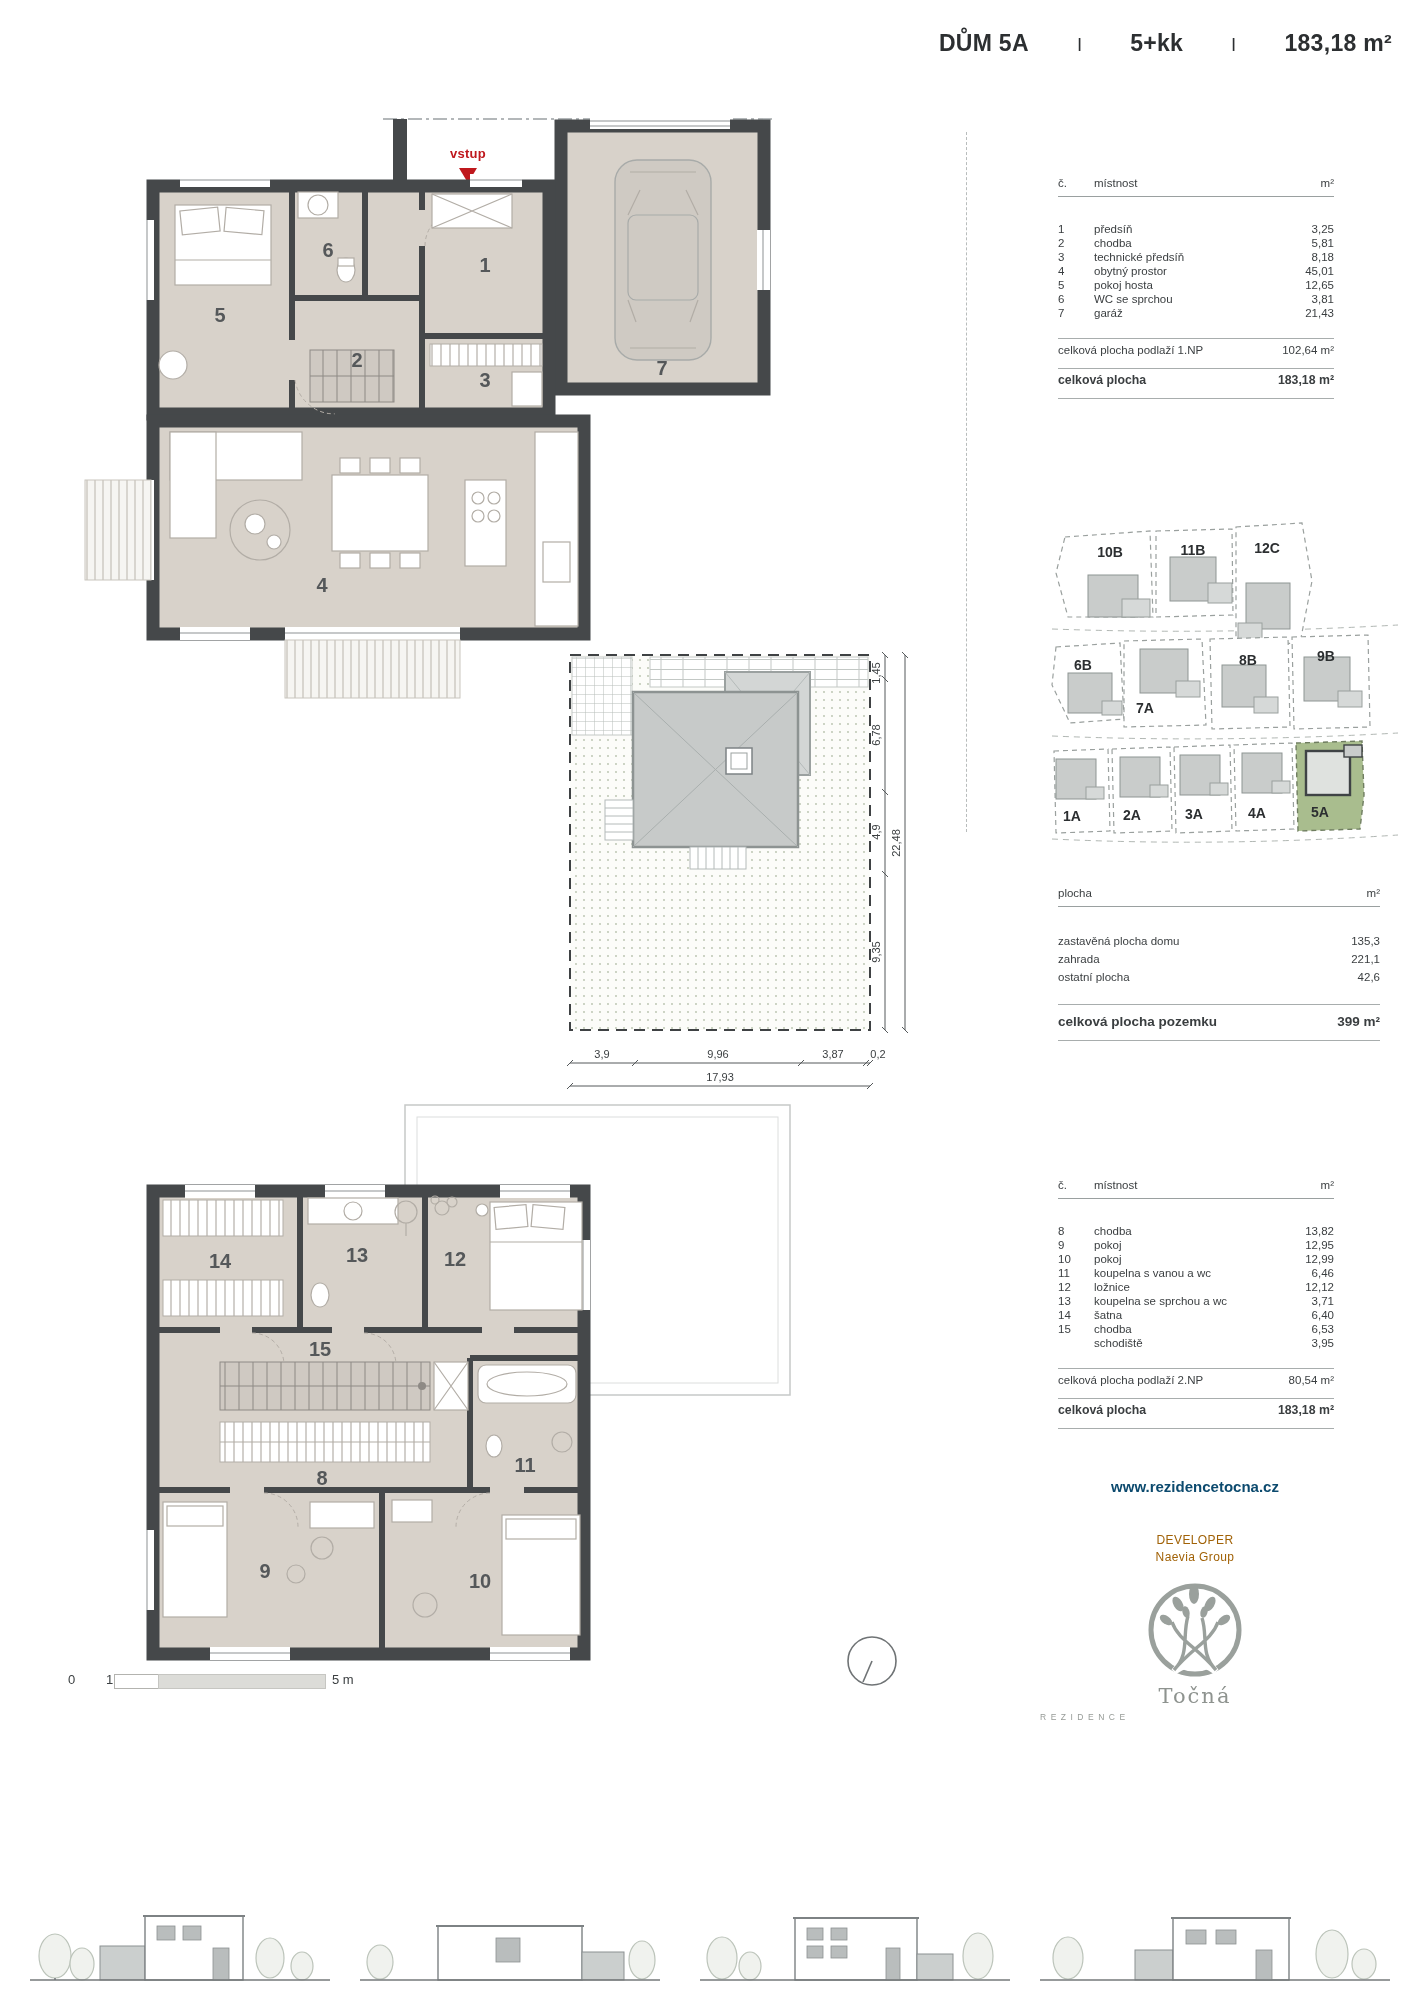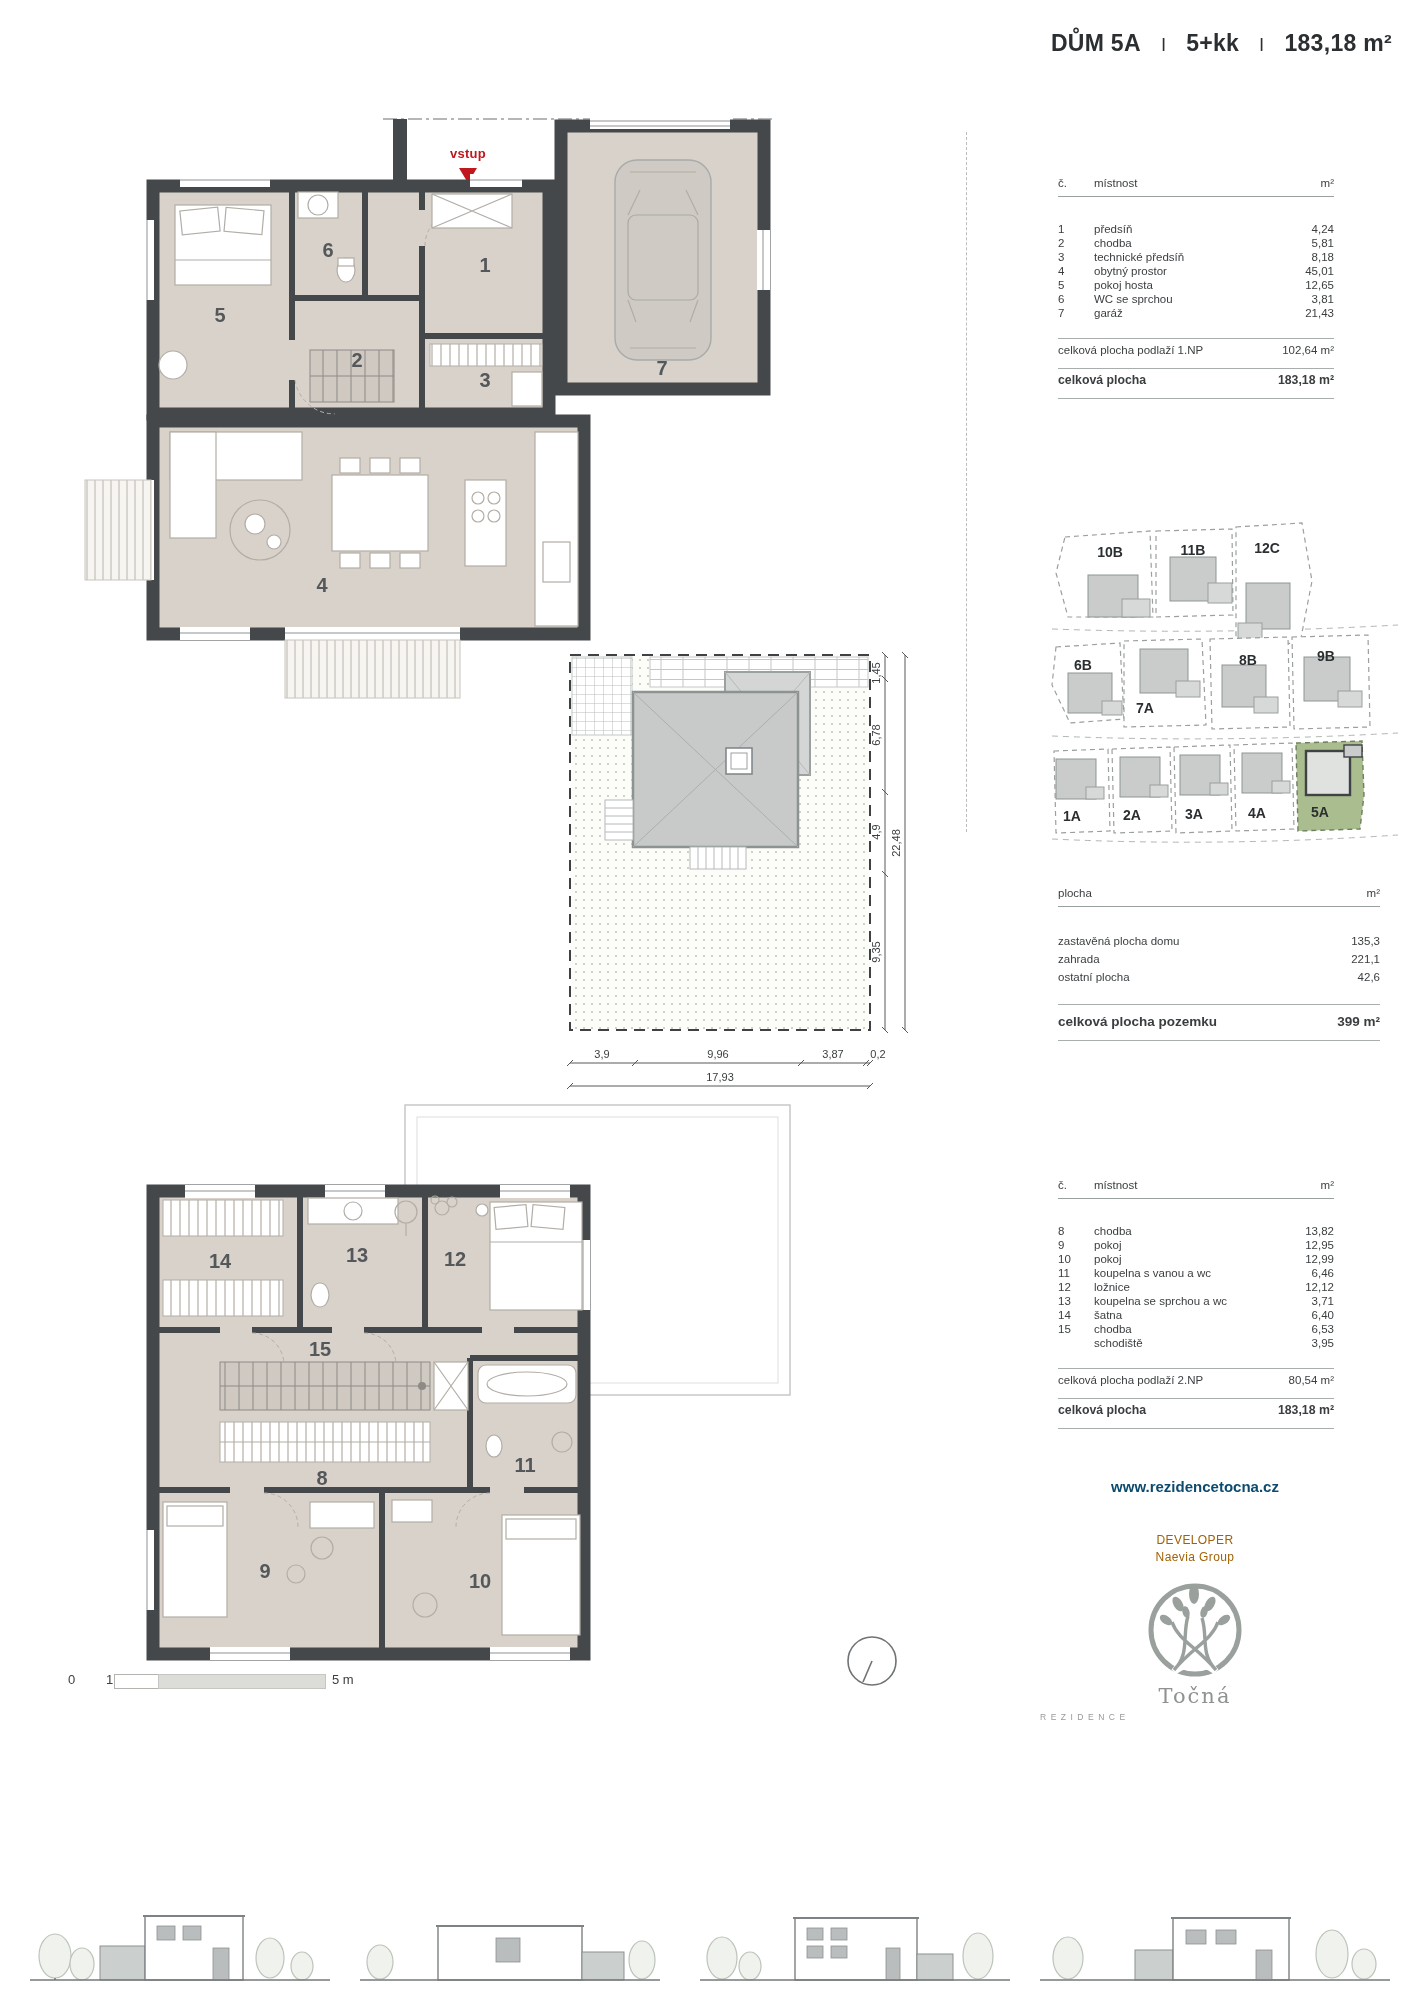--- a/index.html
+++ b/index.html
@@ -1,19 +1,19 @@
 <!DOCTYPE html>
 <html><head>
 <meta charset="utf-8">
 <style>
   html,body{margin:0;padding:0;}
   body{width:1414px;height:2000px;background:#ffffff;font-family:"Liberation Sans",sans-serif;color:#2c2f31;position:relative;overflow:hidden;}
   .abs{position:absolute;}
   
-  .hdr{position:absolute;top:30px;right:22px;display:flex;align-items:baseline;gap:20px;}
+  .hdr{position:absolute;top:30px;right:22px;display:flex;align-items:baseline;gap:48px;}
   .hdr .big{font-size:23px;font-weight:bold;letter-spacing:.3px;}
   .hdr .sep{font-size:19px;font-weight:bold;color:#2c2f31;transform:scaleX(.6);}
   
   .tbl{position:absolute;left:1058px;width:276px;font-size:11.5px;line-height:14px;color:#3a3e40;}
   .tbl.wide{width:322px;}
   .hrow,.trow{display:flex;align-items:baseline;}
   .c-no{width:36px;flex:none;}
   .c-nm{flex:1;}
   .c-ar{width:62px;flex:none;text-align:right;}
   .rule{border-top:1px solid #9aa0a0;margin-top:6px;}
@@ -284,21 +284,21 @@
   <div class="hrow">
     <span class="c-no">č.</span>
     <span class="c-nm">místnost</span>
     <span class="c-ar">m²</span>
   </div>
   <div class="rule"></div>
   <div class="rows">
     <div class="trow">
         <span class="c-no">1</span>
         <span class="c-nm">předsíň</span>
-        <span class="c-ar">4,24</span>
+        <span class="c-ar">3,25</span>
       </div>
     <div class="trow">
         <span class="c-no">2</span>
         <span class="c-nm">chodba</span>
         <span class="c-ar">5,81</span>
       </div>
     <div class="trow">
         <span class="c-no">3</span>
         <span class="c-nm">technické předsíň</span>
         <span class="c-ar">8,18</span>

